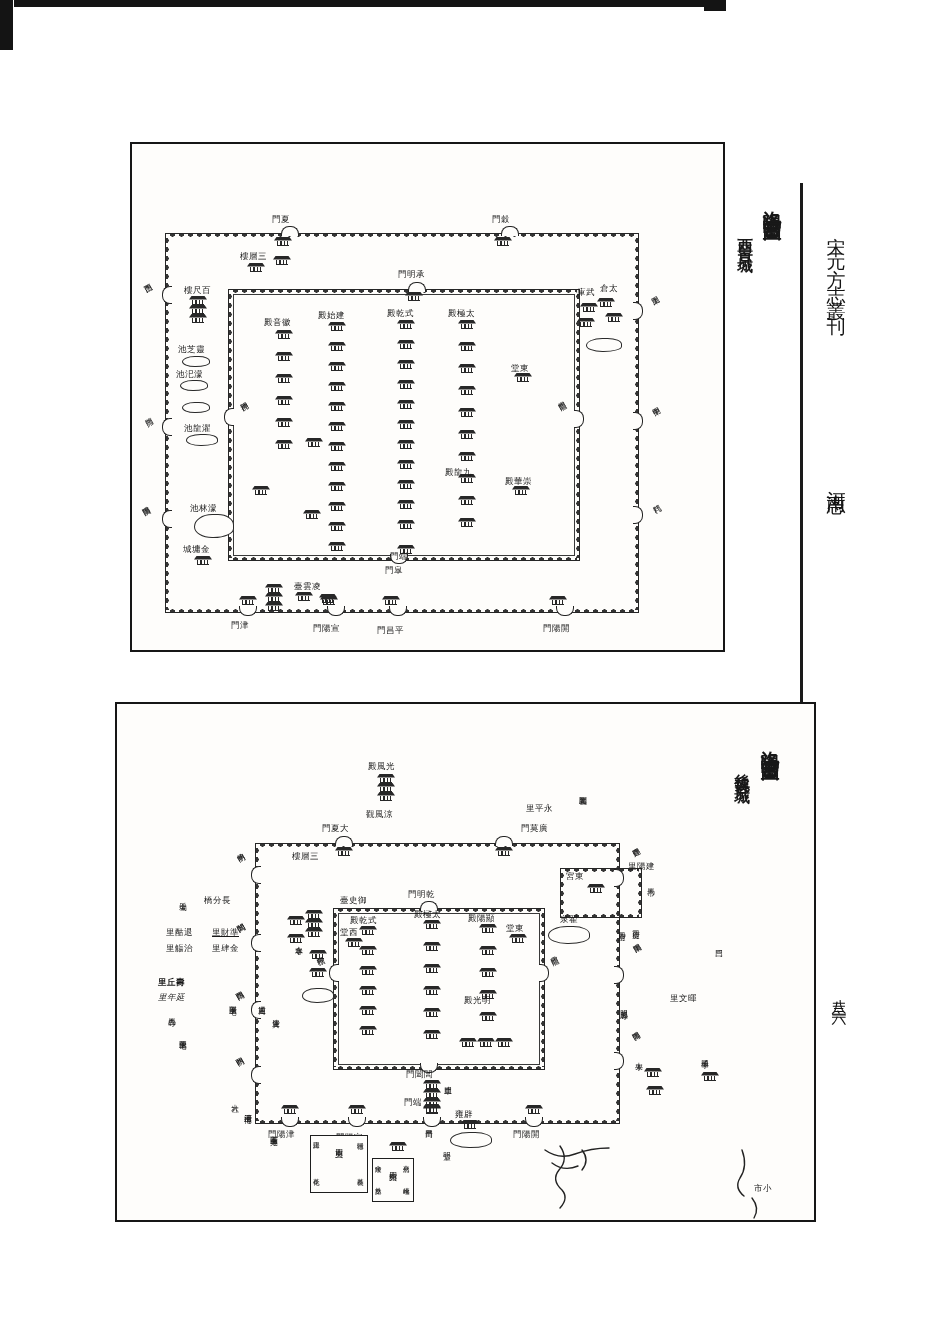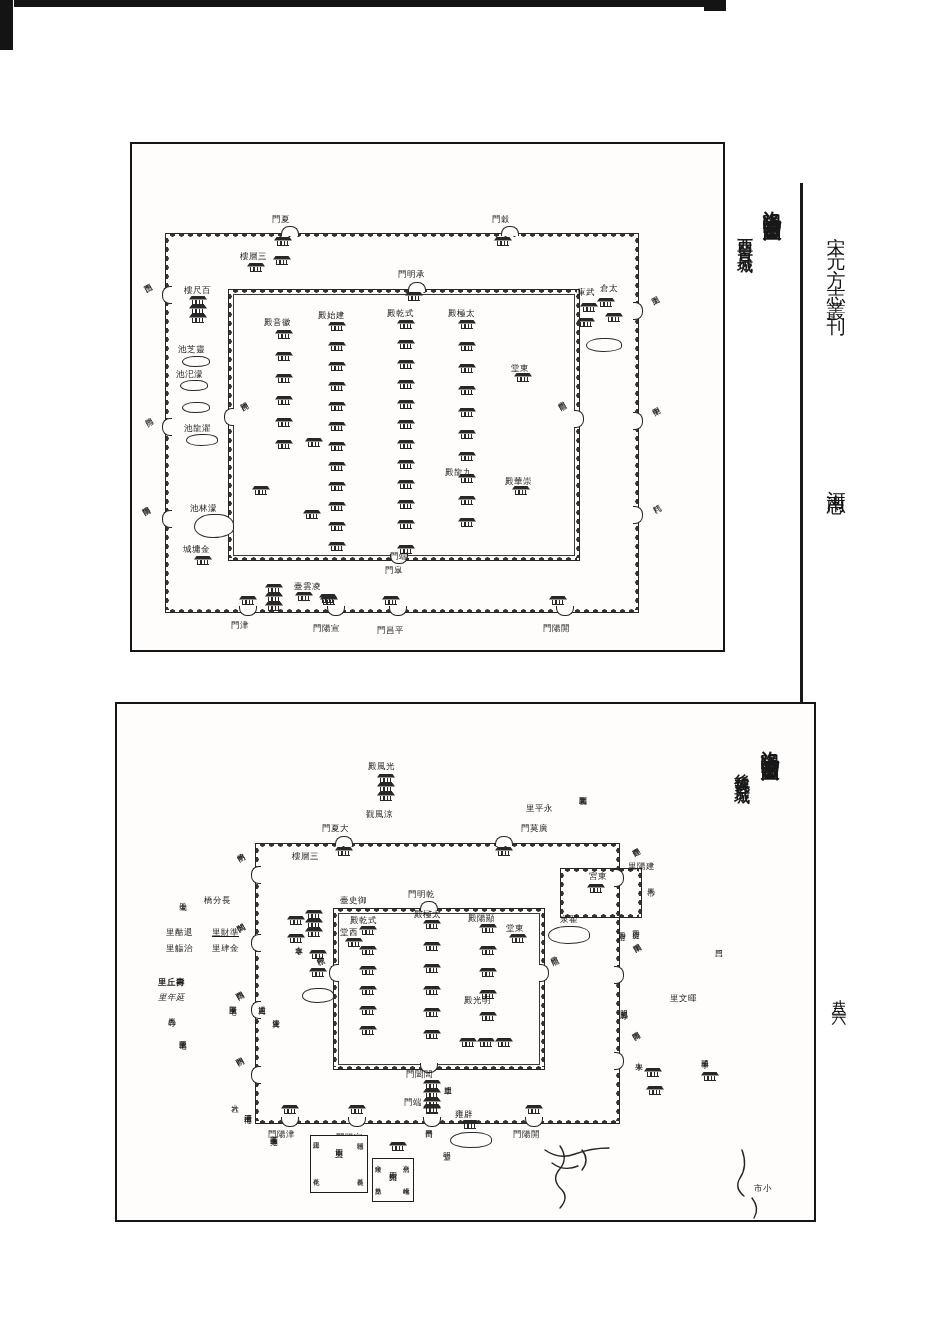--- a/index.html
+++ b/index.html
@@ -610,21 +610,21 @@
     <span class="lb v" style="left: 312px; top: 954px; font-size: 7.5px; transform: rotate(-25deg); transform-origin: left top;">千秋門</span>
     <div class="gt" style="left: 535px; top: 968px; transform: rotate(90deg);"></div>
     <span class="lb v" style="left: 546px; top: 954px; font-size: 7.5px; transform: rotate(-25deg); transform-origin: left top;">雲龍門</span>
     <span class="lb" style="left: 368px; top: 762px;">殿風光</span>
     <span class="lb" style="left: 366px; top: 810px;">觀風涼</span>
     <span class="lb" style="left: 526px; top: 804px;">里平永</span>
     <span class="lb v" style="left: 578px; top: 790px; font-size: 7.5px;">聞義里</span>
     <span class="lb" style="left: 292px; top: 852px;">樓層三</span>
     <span class="lb" style="left: 340px; top: 896px;">臺史御</span>
     <span class="lb v" style="left: 294px; top: 940px; font-size: 7.5px;">永寧寺</span>
-    <span class="lb" style="left: 566px; top: 872px; margin-left: 23px;">宮東</span>
+    <span class="lb" style="left: 566px; top: 872px;">宮東</span>
     <span class="lb" style="left: 560px; top: 915px;">泉翟</span>
     <span class="lb" style="left: 414px; top: 910px;">殿極太</span>
     <span class="lb" style="left: 350px; top: 916px;">殿乾式</span>
     <span class="lb" style="left: 468px; top: 914px;">殿陽顯</span>
     <span class="lb" style="left: 464px; top: 996px;">殿光明</span>
     <span class="lb" style="left: 340px; top: 928px;">堂西</span>
     <span class="lb" style="left: 506px; top: 924px;">堂東</span>
     <span class="lb v" style="left: 443px; top: 1080px; font-size: 7.5px;">止車門</span>
     <span class="lb" style="left: 404px; top: 1098px;">門端</span>
     <span class="lb v" style="left: 178px; top: 896px; font-size: 7.5px;">千金堨</span>

